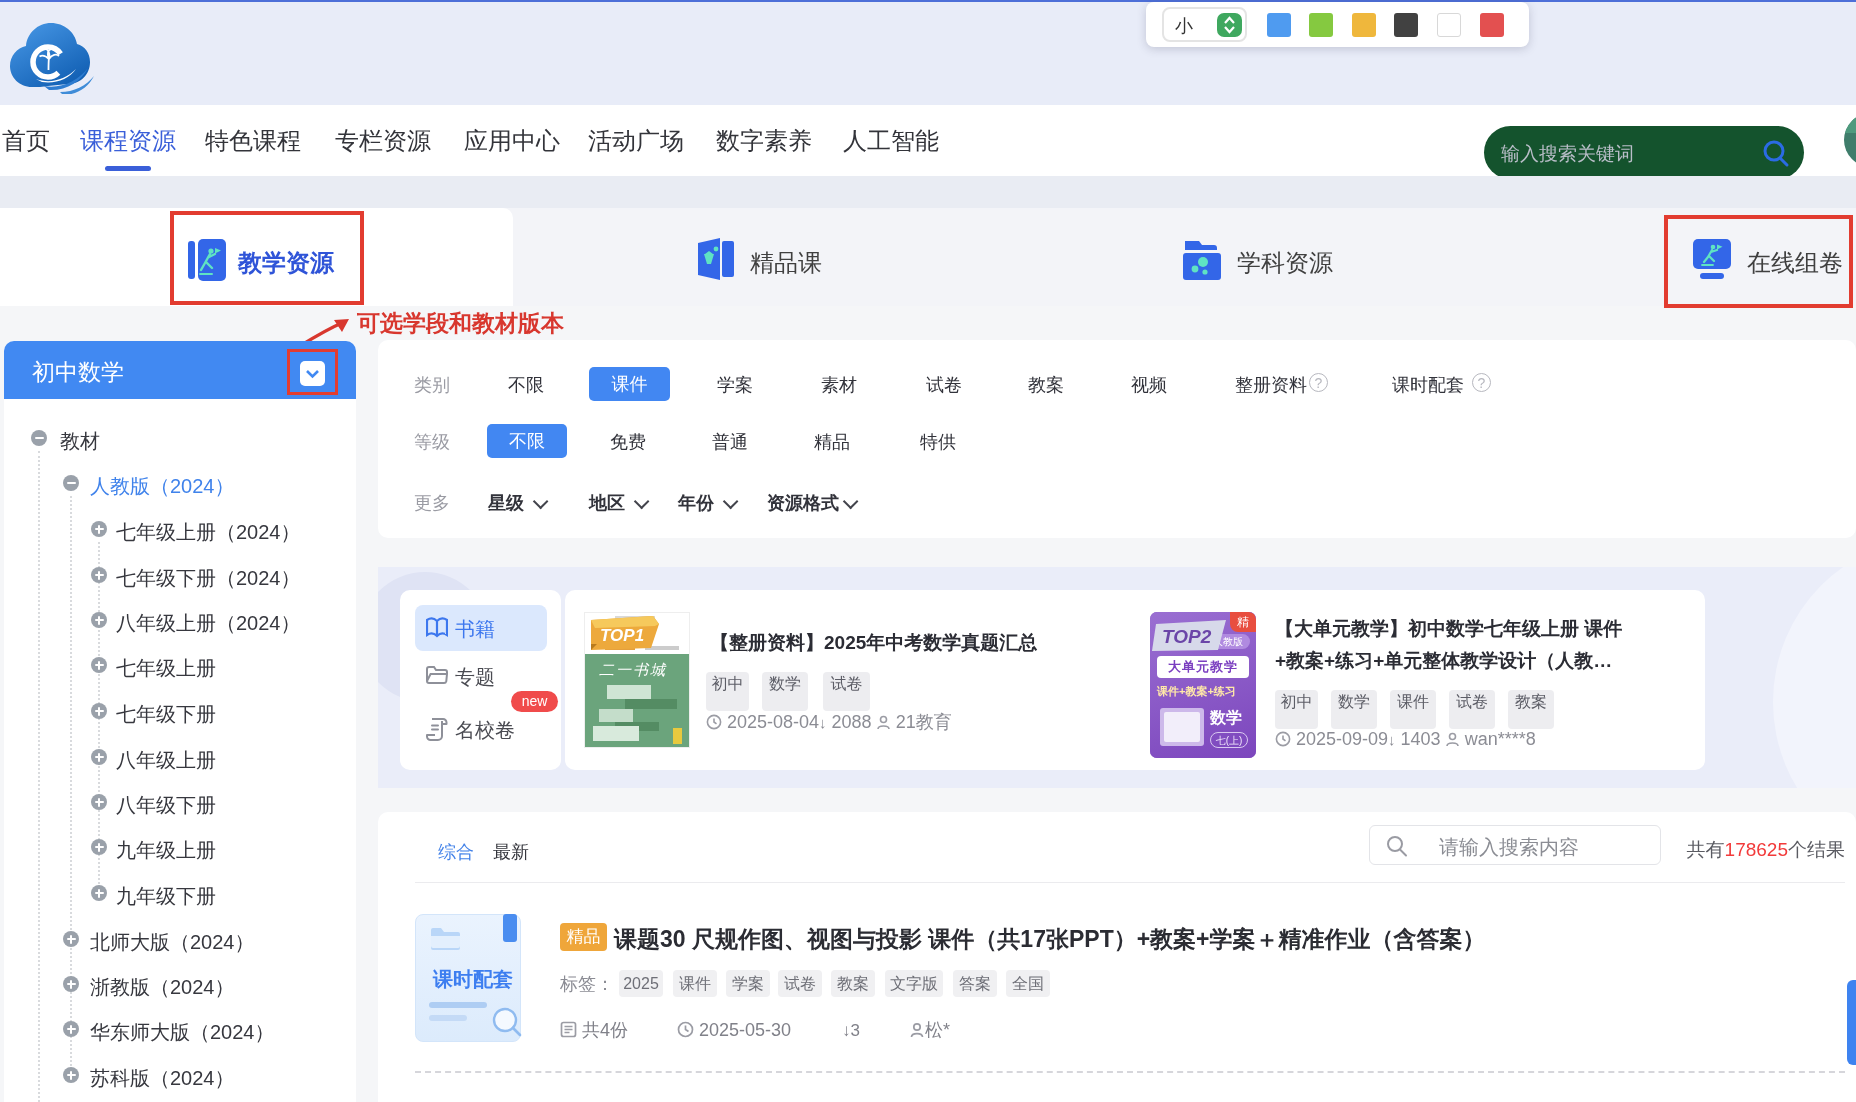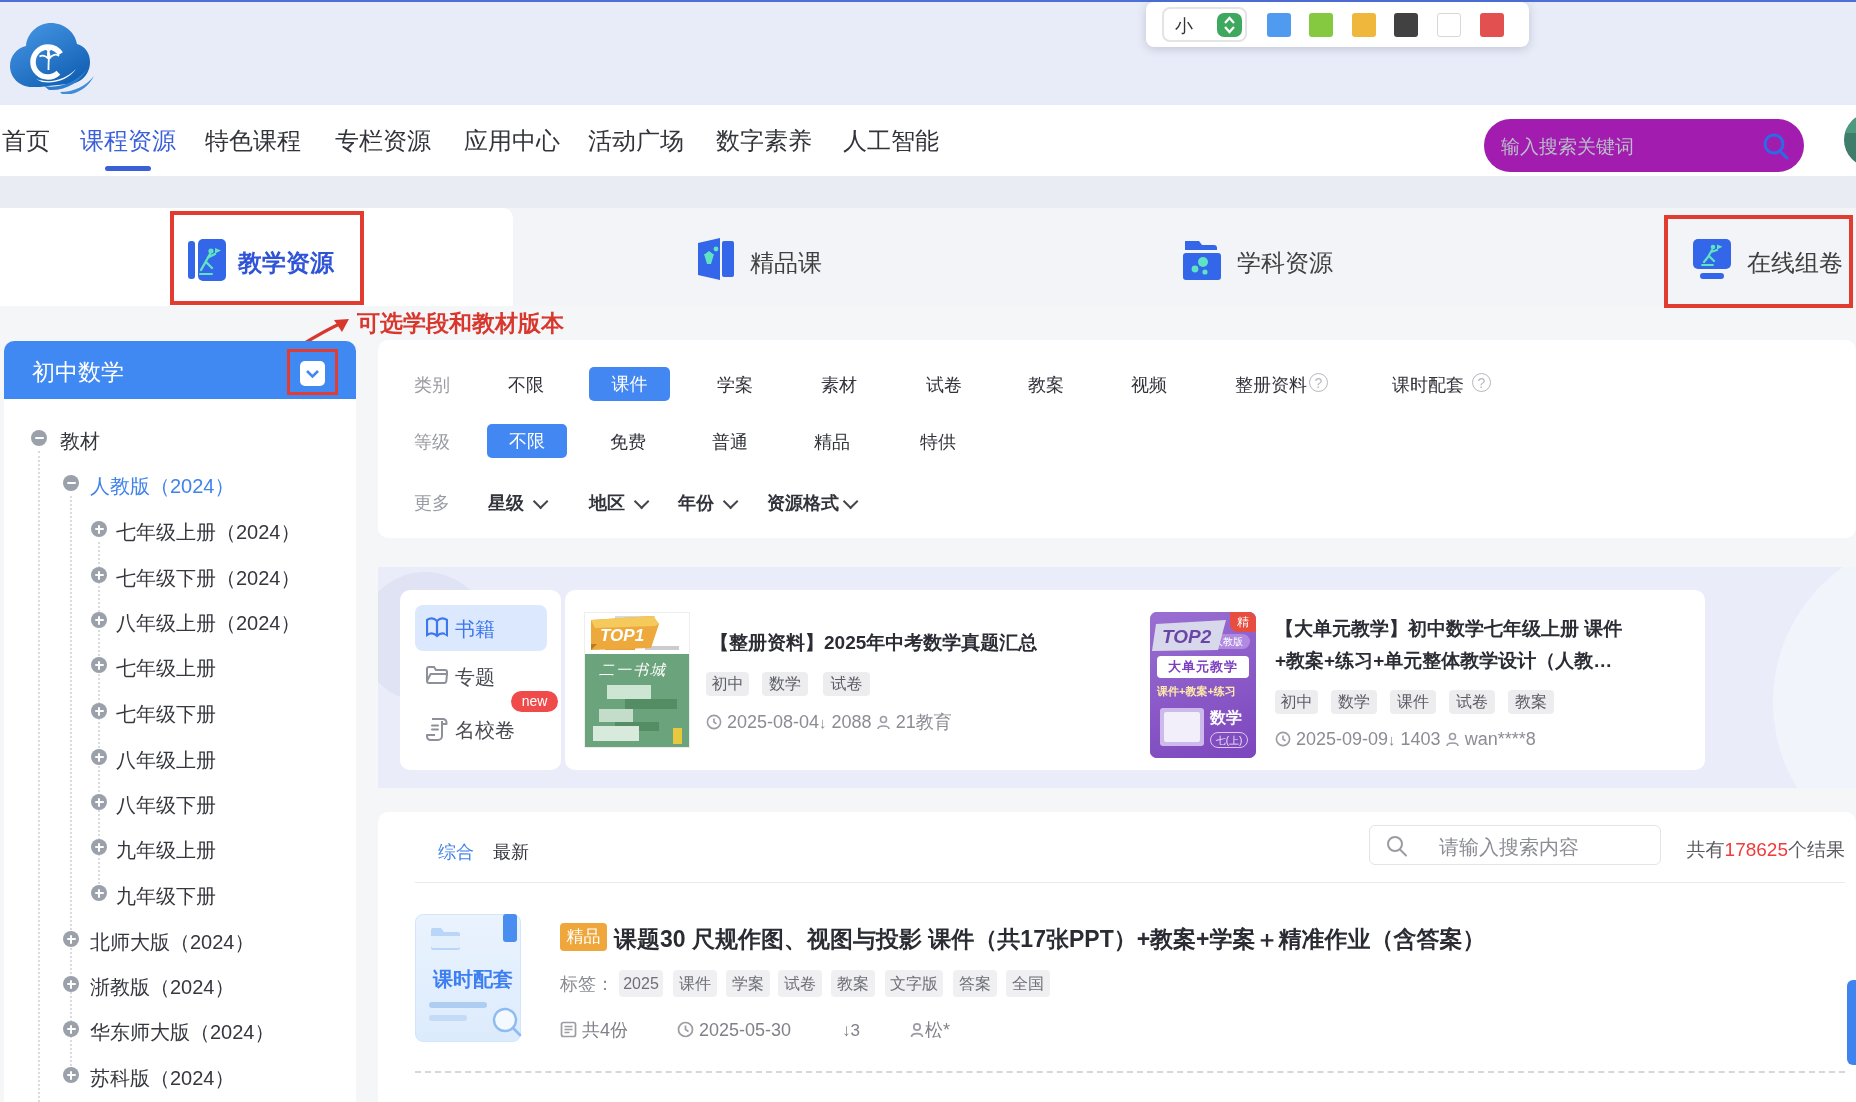--- a/index.html
+++ b/index.html
@@ -11,21 +11,21 @@
 
 #topline { left:0; top:0; width:1856px; height:2px; background:#4d6fd8; }
 
 #header { left:0; top:2px; width:1856px; height:103px; background:#e8ecf8; }
 #brand-title { left:95px; top:36px; font-size:36px; font-weight:bold; color:#33353d; }
 
 #nav { left:0; top:105px; width:1856px; height:71px; background:#ffffff; }
 .navitem { top:20px; font-size:24px; color:#33343a; }
 .navitem.act { color:#3a5fd9; }
 #nav-underline { left:105px; top:61px; width:46px; height:5px; border-radius:3px; background:#3a5fd9; }
-#searchpill { left:1484px; top:14px; width:320px; height:53px; border-radius:27px; background:#a21caf; }
+#searchpill { left:1484px; top:21px; width:320px; height:53px; border-radius:27px; background:#14532d; }
 #searchpill span { position:absolute; left:17px; top:15px; font-size:19px; color:#b9bec8; }
 #avatar { left:1844px; top:8px; width:54px; height:54px; border-radius:50%; overflow:hidden; }
 
 #band { left:0; top:176px; width:1856px; height:32px; background:#e9ecf3; }
 
 #tabrow { left:0; top:208px; width:1856px; height:98px; background:#f3f4f8; }
 #tabrow-active { left:0; top:0; width:513px; height:98px; background:#ffffff; border-radius:0 10px 0 0; }
 .tabtxt { top:39px; font-size:24px; color:#404040; }
 .tabtxt.act { color:#2f54d8; font-weight:bold; }
 .redbox { border:4px solid #e23c30; }
@@ -54,21 +54,21 @@
 .chev { display:inline-block; width:11px; height:11px; border-right:2.2px solid #43444c; border-bottom:2.2px solid #43444c; transform:rotate(45deg) translateY(-3px); margin-left:9px; }
 
 #banner { left:378px; top:567px; width:1478px; height:221px; background:#eaedf9; overflow:hidden; }
 #blob1 { position:absolute; left:-18px; top:5px; width:130px; height:130px; border-radius:50%; background:#dfe3f4; }
 #blob2 { position:absolute; left:1395px; top:-30px; width:330px; height:330px; border-radius:50%; background:#f2f4fc; }
 #bcard1 { position:absolute; left:22px; top:23px; width:161px; height:180px; background:#fff; border-radius:10px; }
 #bcard2 { position:absolute; left:187px; top:23px; width:1140px; height:180px; background:#fff; border-radius:10px; }
 #bktab { position:absolute; left:15px; top:15px; width:132px; height:46px; background:#dbe8fd; border-radius:8px; }
 .bitem { position:absolute; font-size:20px; color:#4a4b52; }
 #newbadge { position:absolute; left:111px; top:101px; width:47px; height:21px; background:#f04b4b; border-radius:11px; color:#fff; font-size:14px; text-align:center; line-height:21px; }
-.btag { position:absolute; height:24px; background:#ededf0; border-radius:4px; font-size:16px; color:#5c5d66; text-align:center; line-height:24px; }
+.btag { position:absolute; height:39px; background:#ededf0; border-radius:4px; font-size:16px; color:#5c5d66; text-align:center; line-height:24px; }
 .btitle { position:absolute; font-size:19px; font-weight:bold; color:#2b2c34; }
 .bmeta { position:absolute; font-size:18px; color:#8b8c94; }
 
 #results { left:378px; top:812px; width:1478px; height:290px; background:#fff; border-radius:10px 10px 0 0; }
 #res-div { position:absolute; left:37px; top:70px; width:1430px; height:1px; background:#ebebee; }
 #res-search { position:absolute; left:991px; top:13px; width:292px; height:40px; border:1px solid #e3e4e8; border-radius:6px; }
 #res-count { position:absolute; right:11px; top:25px; font-size:19px; color:#5a5b62; }
 #res-count b { color:#f23a3a; font-weight:normal; }
 .rtag { position:absolute; height:27px; background:#f0f0f2; border-radius:4px; font-size:16px; color:#6e6f77; text-align:center; line-height:27px; }
 #dashed { position:absolute; left:37px; top:259px; width:1430px; border-top:2px dashed #d6d6db; }

